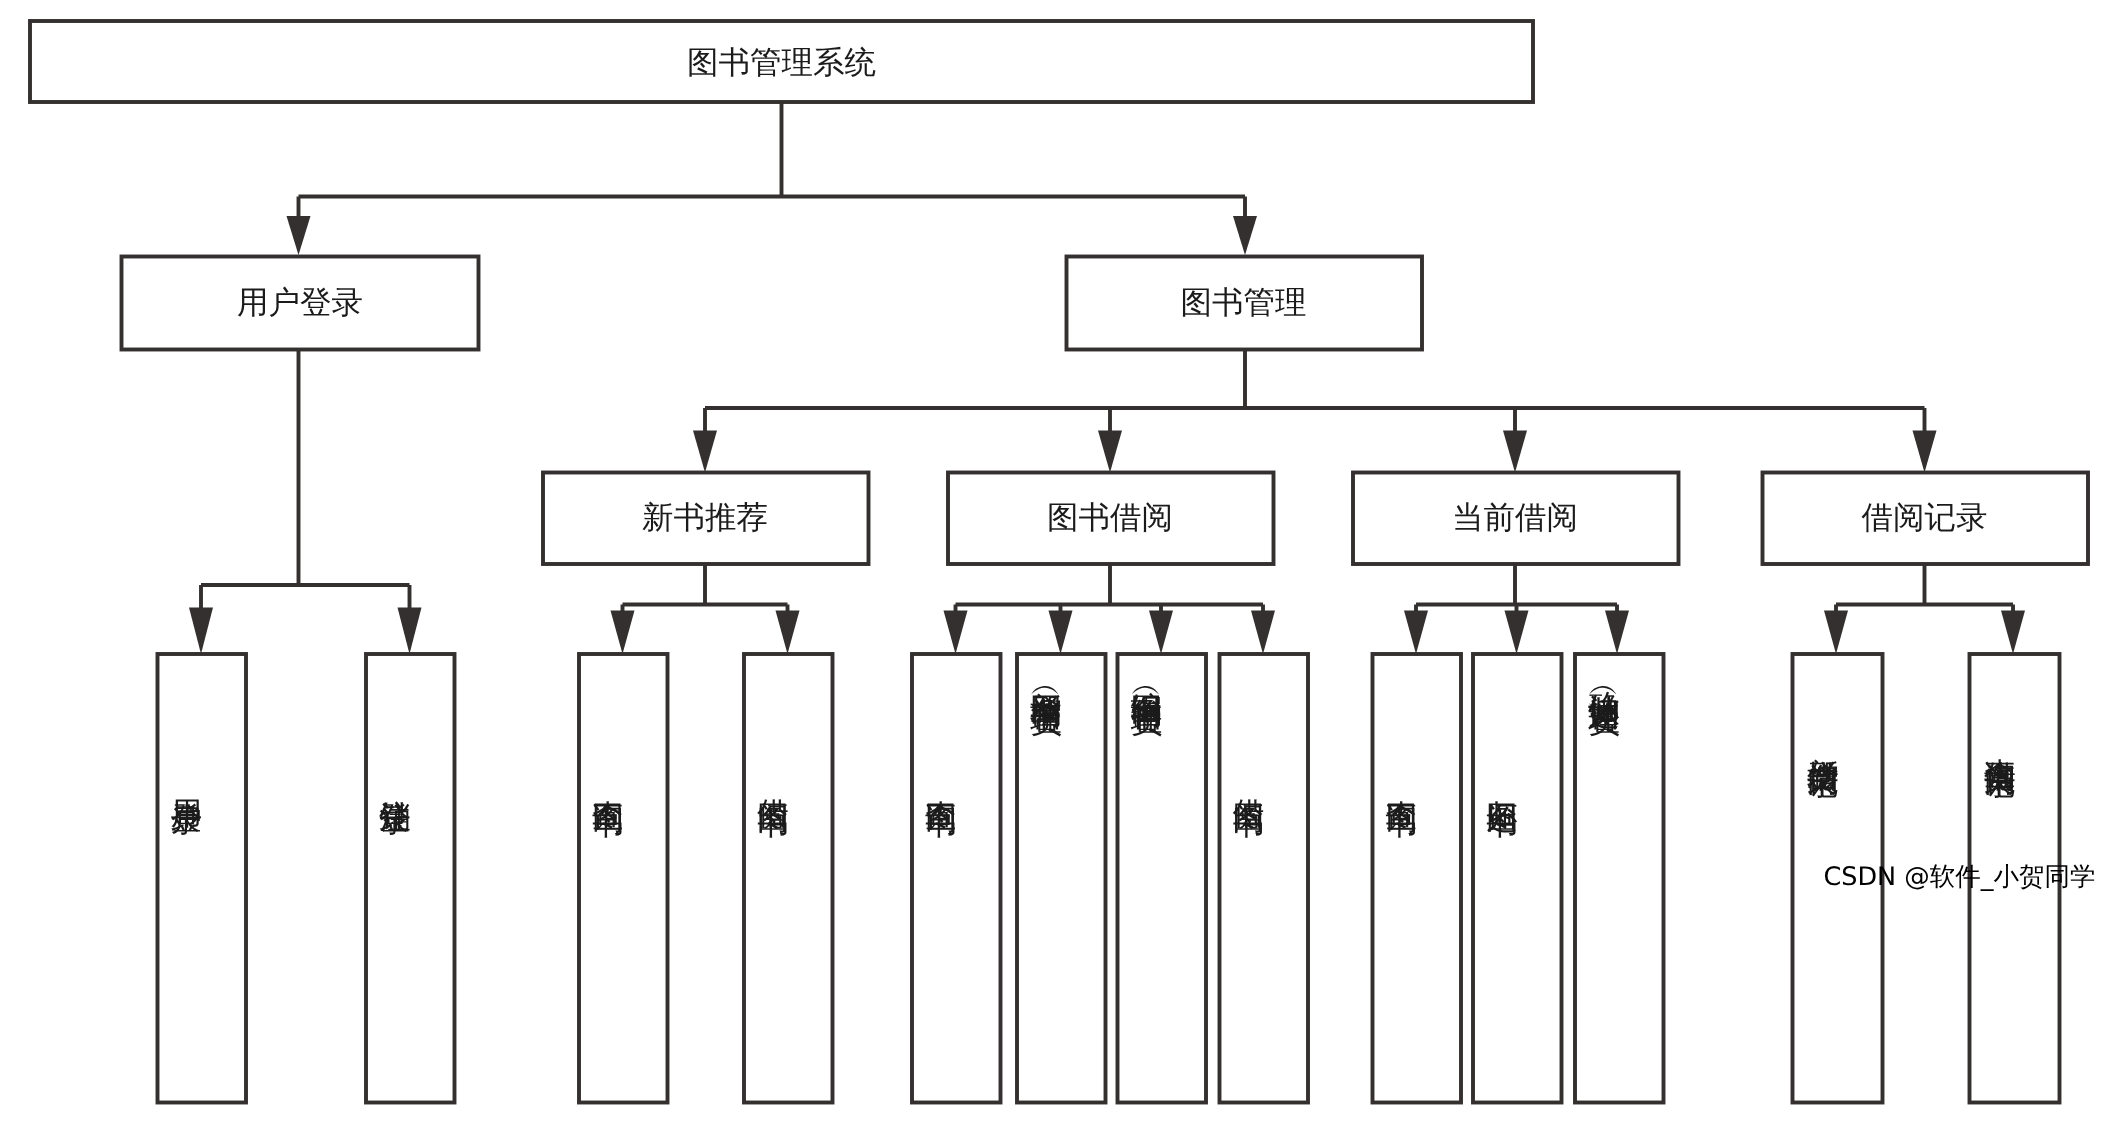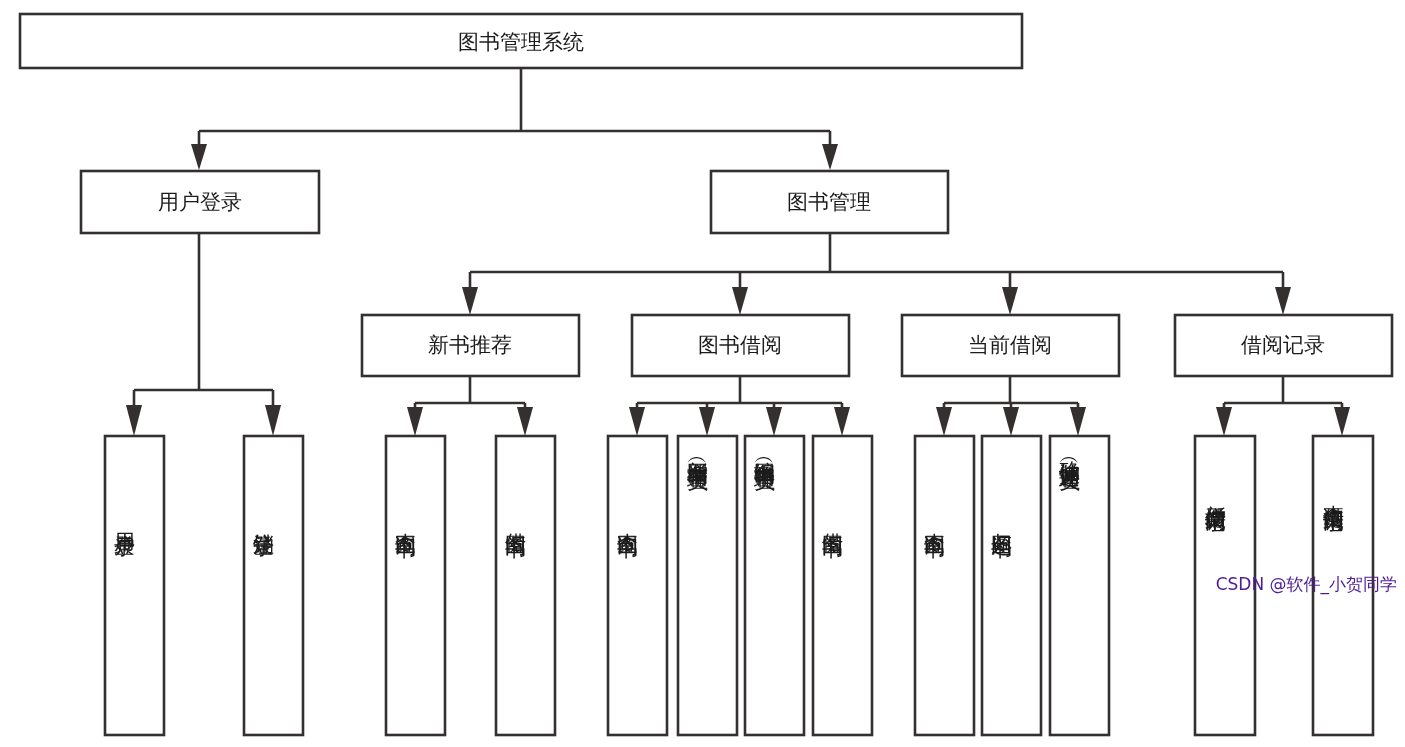--- a/index.html
+++ b/index.html
@@ -60,21 +60,21 @@
     letter-spacing: 1.5px;
     white-space: nowrap;
     user-select: none;
   }
   .watermark {
     position: absolute;
     right: 8px;
     bottom: 5px;
     font-family: "DejaVu Sans", "Liberation Sans", sans-serif;
     font-size: 17px;
-    color: #4c1d95;
+    color: #000000;
     white-space: nowrap;
     user-select: none;
   }
 </style>
 </head>
 <body>
 
 <div id="diagram-root">
 
   <svg id="flow" viewBox="0 0 1405 747" xmlns="http://www.w3.org/2000/svg">

